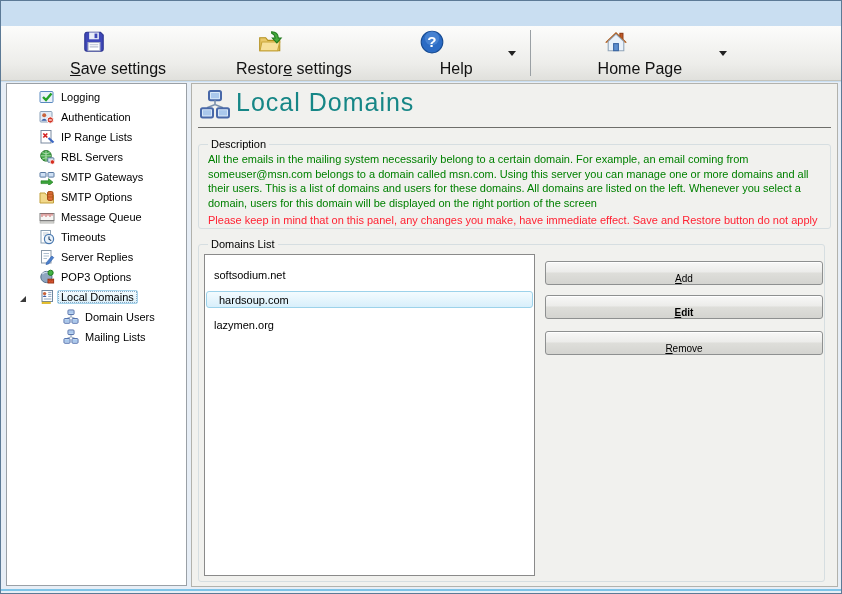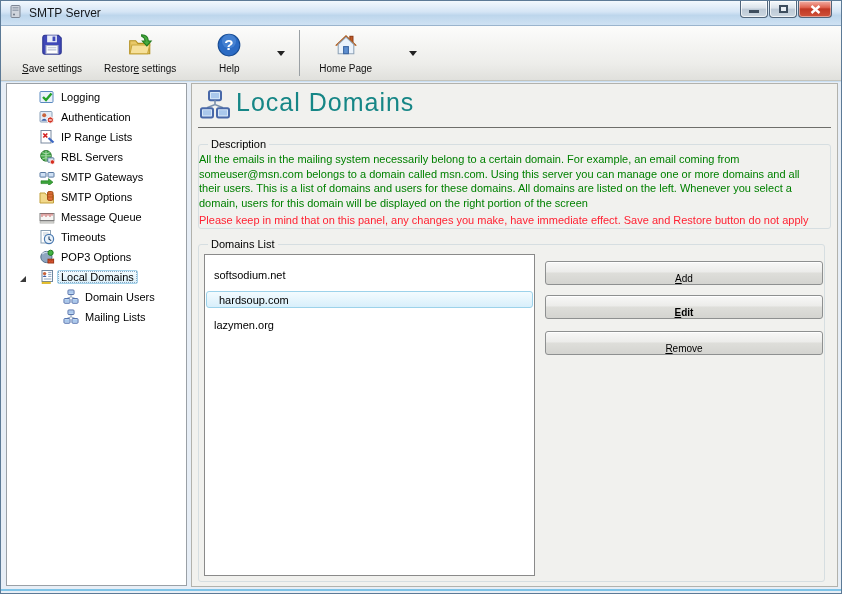--- a/index.html
+++ b/index.html
@@ -36,21 +36,21 @@
     position:absolute; left:0; top:25px; width:100%; height:55px;
     background:linear-gradient(#fcfcfb, #ededea 70%, #e0e0dc);
     border-bottom:1px solid #c4c4bc;
     display:flex; align-items:center; padding-left:10px;
   }
   .tbtn {
     height:50px; display:flex; flex-direction:column; align-items:center;
     justify-content:center; gap:1px; padding:2px 10px; border:1px solid transparent;
     border-radius:3px; cursor:default;
   }
-  .tbtn .lbl { font-size:10px; color:#111; white-space:nowrap; }
+  .tbtn .lbl { font-size:16px; color:#111; white-space:nowrap;margin-left:48px; }
   .accel { text-decoration:underline; }
   .ddarrow {
     width:0; height:0; border-left:4px solid transparent;
     border-right:4px solid transparent; border-top:5px solid #222;
     margin:0 6px;
   }
   .tsep { width:1px; height:46px; background:#9aa0a4; margin:0 8px; }
   
   .content-bg { position:absolute; left:0; top:81px; right:0; bottom:0; background:#e7eef6; }
   .content-bg::after{
@@ -85,21 +85,21 @@
     color:#168686; font-weight:400;
   }
   .divider { position:absolute; left:6px; top:43px; width:633px; height:1px; background:#6e6e6a; }
   .groupbox {
     position:absolute; border:1px solid #d6dee1; border-radius:3px; background:transparent;
   }
   .gb-label {
     position:absolute; top:-7px; left:9px; background:#f1f1ee; padding:0 3px;
     font-size:11px; color:#000;
   }
-  .gb-desc { left:6px; top:60px; width:633px; height:85px; padding:7px 9px 0 0; }
+  .gb-desc { left:6px; top:60px; width:633px; height:85px; padding:7px 9px 0 9px; }
   .desc-text { font-size:11px; line-height:14.5px; color:#008000; }
   .desc-warning { font-size:11px; line-height:14px; margin-top:3px; color:#ff2233; }
   .gb-domains { left:6px; top:160px; width:627px; height:338px; }
   .listbox {
     position:absolute; left:5px; top:9px; width:331px; height:322px;
     background:#fff; border:1px solid #8a8a8a; padding-top:3px;
   }
   .litem {
     height:17px; display:flex; align-items:center; padding-left:8px;
     font-size:11px; color:#000; margin:8px 1px; cursor:default;
@@ -119,44 +119,20 @@
   }
   .btn-add { top:16px; }
   .btn-edit { top:50px;font-weight:bold; }
   .btn-remove { top:86px; }
 </style>
 </head>
 <body>
 
 <div class="window">
 
-  <div class="titlebar">
-    <span>
-      <svg width="15" height="15" viewBox="0 0 15 15">
-          <rect x="3" y="1.5" width="9" height="12" rx="1" fill="#cfd4dc" stroke="#7d8694"></rect>
-          <rect x="4.5" y="3" width="6" height="1.5" fill="#9aa4b2"></rect>
-          <rect x="4.5" y="5.5" width="6" height="1.5" fill="#9aa4b2"></rect>
-          <circle cx="6" cy="10.5" r="1" fill="#6b7684"></circle>
-        </svg>
-    </span>
-    <span class="title-text">SMTP Server</span>
-    <div class="win-controls">
-      <div class="wbtn">
-          <span class="glyph-min"></span>
-        </div>
-      <div class="wbtn">
-          <span class="glyph-max"></span>
-        </div>
-      <div class="wbtn close">
-        <svg width="11" height="9" viewBox="0 0 11 9">
-            <path d="M1.5 1 L9.5 8 M9.5 1 L1.5 8" stroke="#fff" stroke-width="2.4"></path>
-          </svg>
-      </div>
-    </div>
-  </div>
 
   <div class="toolbar">
     <div class="tbtn">
       <span>
         <svg width="26" height="26" viewBox="0 0 24 24">
             <path d="M3.5 5 a2 2 0 0 1 2-2 h12.5 l2.5 2.5 v13 a2 2 0 0 1 -2 2 h-13 a2 2 0 0 1 -2-2 z" fill="#3f48b8" stroke="#2a338e"></path>
             <rect x="7.5" y="3.2" width="9" height="6.3" fill="#e9edf8"></rect>
             <rect x="12.5" y="4.2" width="2.6" height="4.2" fill="#3f48b8"></rect>
             <rect x="6.5" y="12.5" width="11" height="7.5" fill="#ffffff" stroke="#aab0c8"></rect>
             <path d="M8 14.5 h8 M8 16.5 h8" stroke="#b8bed2" stroke-width="1"></path>
@@ -289,20 +265,30 @@
           <svg width="16" height="16" viewBox="0 0 16 16">
             <rect x="2" y="1.5" width="9.5" height="12.5" fill="#ffffff" stroke="#8aa0b4"></rect>
             <path d="M4 4 h5.5 M4 6 h5.5" stroke="#aebecc" stroke-width=".8"></path>
             <circle cx="10" cy="10" r="4.6" fill="#e8f1f9" stroke="#4878b0" stroke-width="1.2"></circle>
             <path d="M10 7.4 v2.8 l2.2 1.4" stroke="#1e3c64" stroke-width="1.1" fill="none"></path>
           </svg>
         </span>
       <span class="tlabel">Timeouts</span>
     </div>
 
+    <div class="trow">
+      <span class="ticon">
+          <svg width="16" height="16" viewBox="0 0 16 16">
+            <rect x="2.5" y="1.5" width="9.5" height="12.5" fill="#ffffff" stroke="#8898a8"></rect>
+            <path d="M4.5 4.5 h5.5 M4.5 7 h5.5 M4.5 9.5 h3.5" stroke="#9ab0c4" stroke-width=".8"></path>
+            <path d="M7.6 13.4 l5.2 -6.4 2 1.6 -5.2 6.4 -2.6 .6 z" fill="#4a7ecb" stroke="#2c5ca8" stroke-width=".6"></path>
+          </svg>
+        </span>
+      <span class="tlabel">Server Replies</span>
+    </div>
 
     <div class="trow">
       <span class="ticon">
           <svg width="16" height="16" viewBox="0 0 16 16">
             <circle cx="7.4" cy="8" r="5.6" fill="#8fa6c0" stroke="#54708c"></circle>
             <path d="M3.4 5 a5.4 5.4 0 0 1 8 0" stroke="#d0dcea" stroke-width="1.2" fill="none"></path>
             <circle cx="11.6" cy="3.8" r="2.6" fill="#44b244" stroke="#1f7d1f"></circle>
             <rect x="9" y="10.2" width="5.6" height="3.8" fill="#da5532" stroke="#9c3414"></rect>
             <path d="M9 10.2 l2.8 2 2.8 -2" fill="none" stroke="#9c3414" stroke-width=".7"></path>
           </svg>

